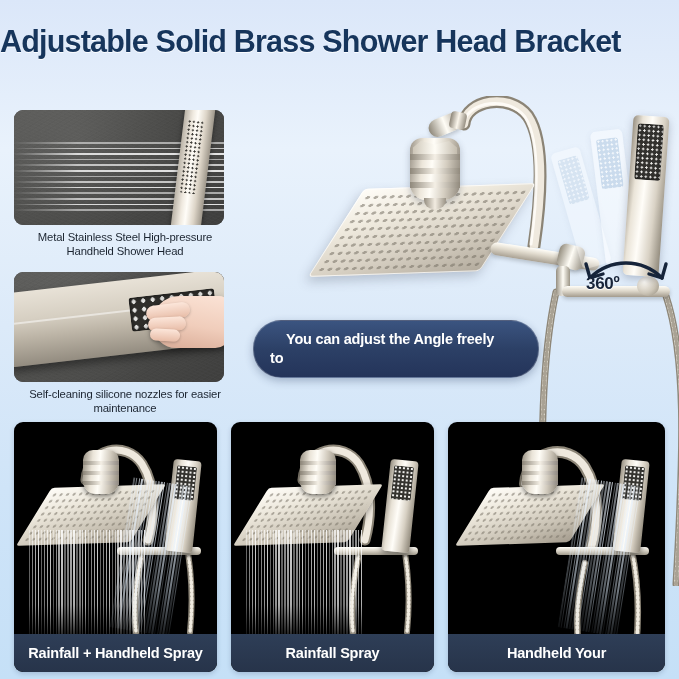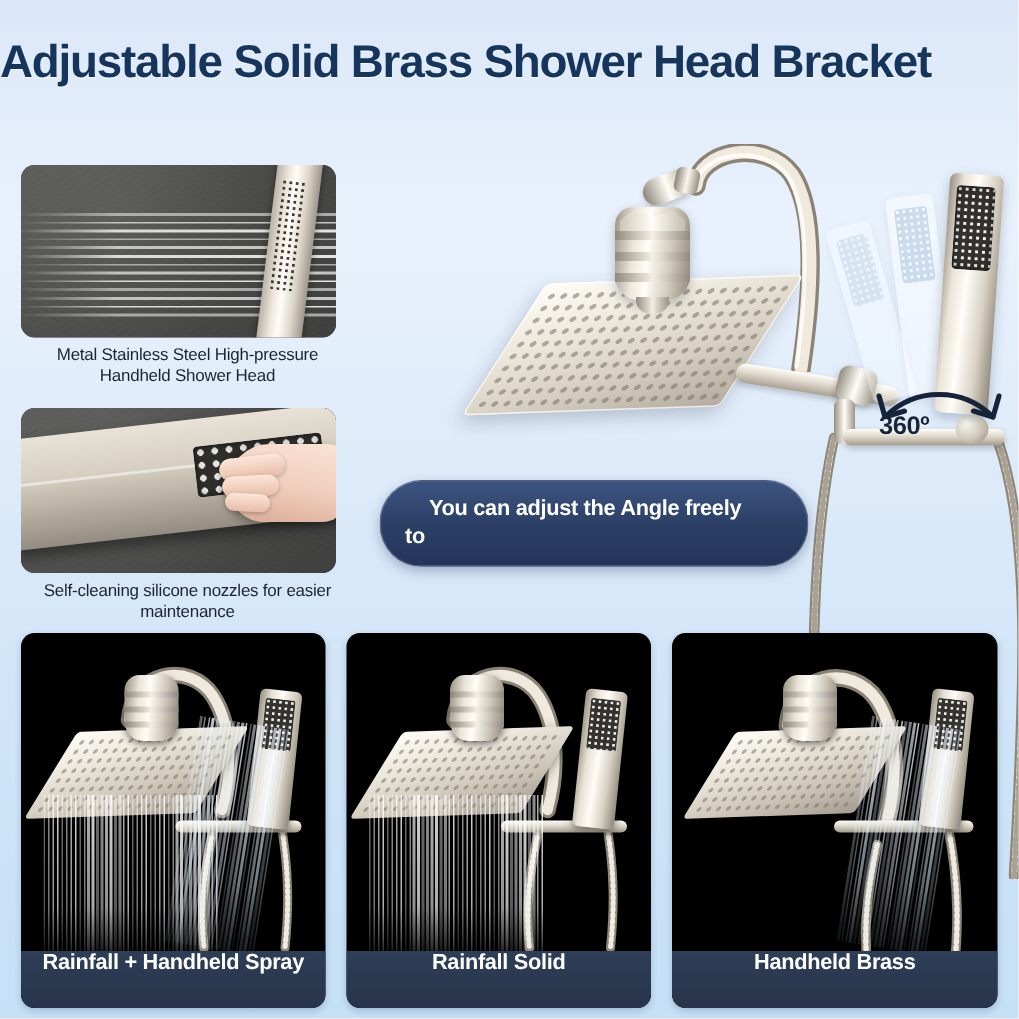--- a/index.html
+++ b/index.html
@@ -161,21 +161,21 @@
   }
 
   
   .panel{position:absolute;top:422px;height:250px;border-radius:9px;overflow:hidden;background:#000;
     box-shadow:0 2px 5px rgba(40,60,95,.22);}
   #p1{left:14px;width:203px;}
   #p2{left:231px;width:203px;}
   #p3{left:448px;width:217px;}
   .pbar{position:absolute;left:0;bottom:0;width:100%;height:38px;
     background:linear-gradient(180deg,#2e3e57 0%,#27344a 100%);
-    display:flex;justify-content:center;
+    display:flex;align-items:center;justify-content:center;
     border-radius:0 0 9px 9px;margin-top:17px;}
   .pbar span{color:#fff;font-size:14.5px;font-weight:bold;letter-spacing:-0.2px;}
 
   
   .mini{position:absolute;left:0;top:0;width:100%;height:212px;}
   .m-head{position:absolute;border-radius:3px;
     background:linear-gradient(160deg,#fffdf8 0%,#ece7db 32%,#c9c2b4 70%,#a49c8e 100%);
     box-shadow:0 3px 7px rgba(0,0,0,.5);}
   .m-head .d{position:absolute;inset:4px;border-radius:2px;
     background-image:radial-gradient(rgba(125,119,107,.8) 32%,transparent 34%);background-size:6.4px 6.4px;opacity:.7;}
@@ -465,21 +465,21 @@
           <i style="left:97.4px;opacity:0.59"></i>
           <i style="left:100.3px;opacity:0.73"></i>
           <i style="left:103.3px;opacity:0.87"></i>
           <i style="left:106.2px;opacity:0.45"></i>
           <i style="left:109.2px;opacity:0.59"></i>
           <i style="left:112.1px;opacity:0.73"></i>
           <i style="left:115.1px;opacity:0.87"></i>
         </div>
       </div>
     <div class="pbar">
-      <span>Rainfall Solid</span>
+      <span>Rainfall Spray</span>
     </div>
   </div>
   <div class="panel" id="p3">
     <div class="mini">
         <svg class="m-sv" viewBox="0 0 203 212" preserveAspectRatio="none">
           <path d="M72,58 C74,26 112,18 128,42 C142,64 140,96 134,118" fill="none" stroke="#8b8476" stroke-width="11" stroke-linecap="round"></path>
           <path d="M72,58 C74,26 112,18 128,42 C142,64 140,96 134,118" fill="none" stroke="#efe9de" stroke-width="7" stroke-linecap="round"></path>
           <path d="M128,132 C120,168 120,190 122,210" fill="none" stroke="#8e8779" stroke-width="6" stroke-linecap="round"></path>
           <path d="M128,132 C120,168 120,190 122,210" fill="none" stroke="#f0ebe0" stroke-width="3.4" stroke-linecap="round" stroke-dasharray="1.4 2.6"></path>
           <path d="M172,120 C180,160 178,190 176,210" fill="none" stroke="#8e8779" stroke-width="6" stroke-linecap="round"></path>
@@ -516,17 +516,17 @@
           <i style="left:42.0px;opacity:0.85"></i>
           <i style="left:44.8px;opacity:0.40"></i>
           <i style="left:47.6px;opacity:0.55"></i>
           <i style="left:50.4px;opacity:0.70"></i>
           <i style="left:53.2px;opacity:0.85"></i>
           <i style="left:56.0px;opacity:0.40"></i>
           <i style="left:58.8px;opacity:0.55"></i>
         </div>
       </div>
     <div class="pbar">
-      <span>Handheld Brass</span>
+      <span>Handheld Your</span>
     </div>
   </div>
 
 </div>
 
 </body></html>

